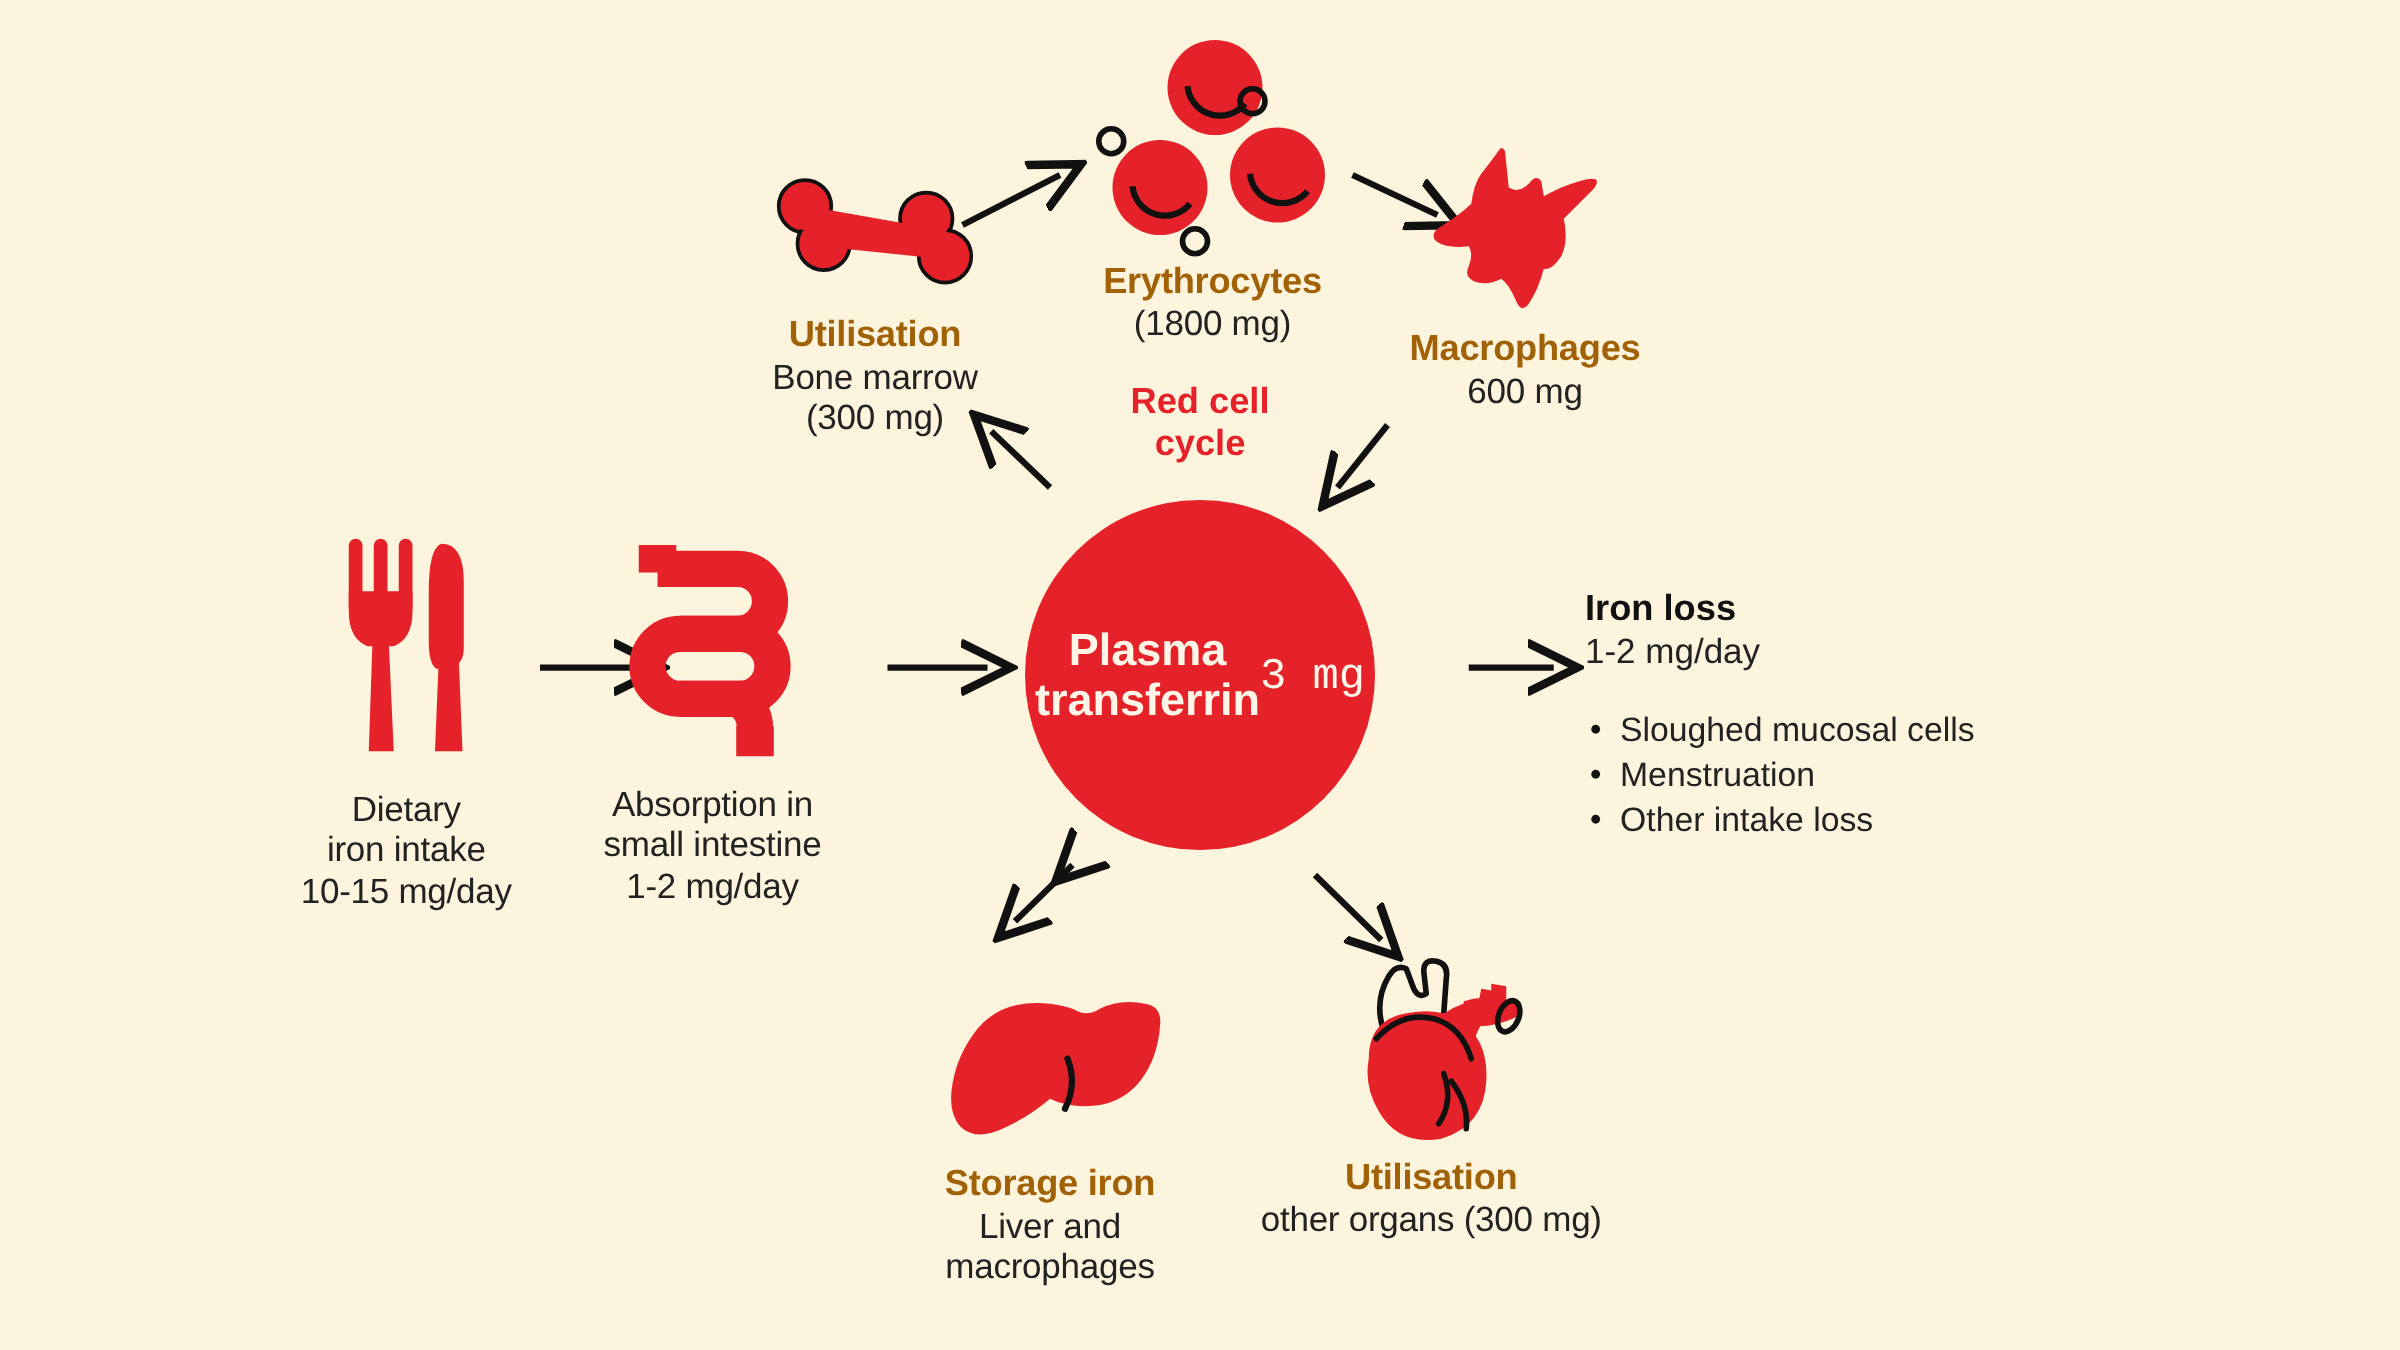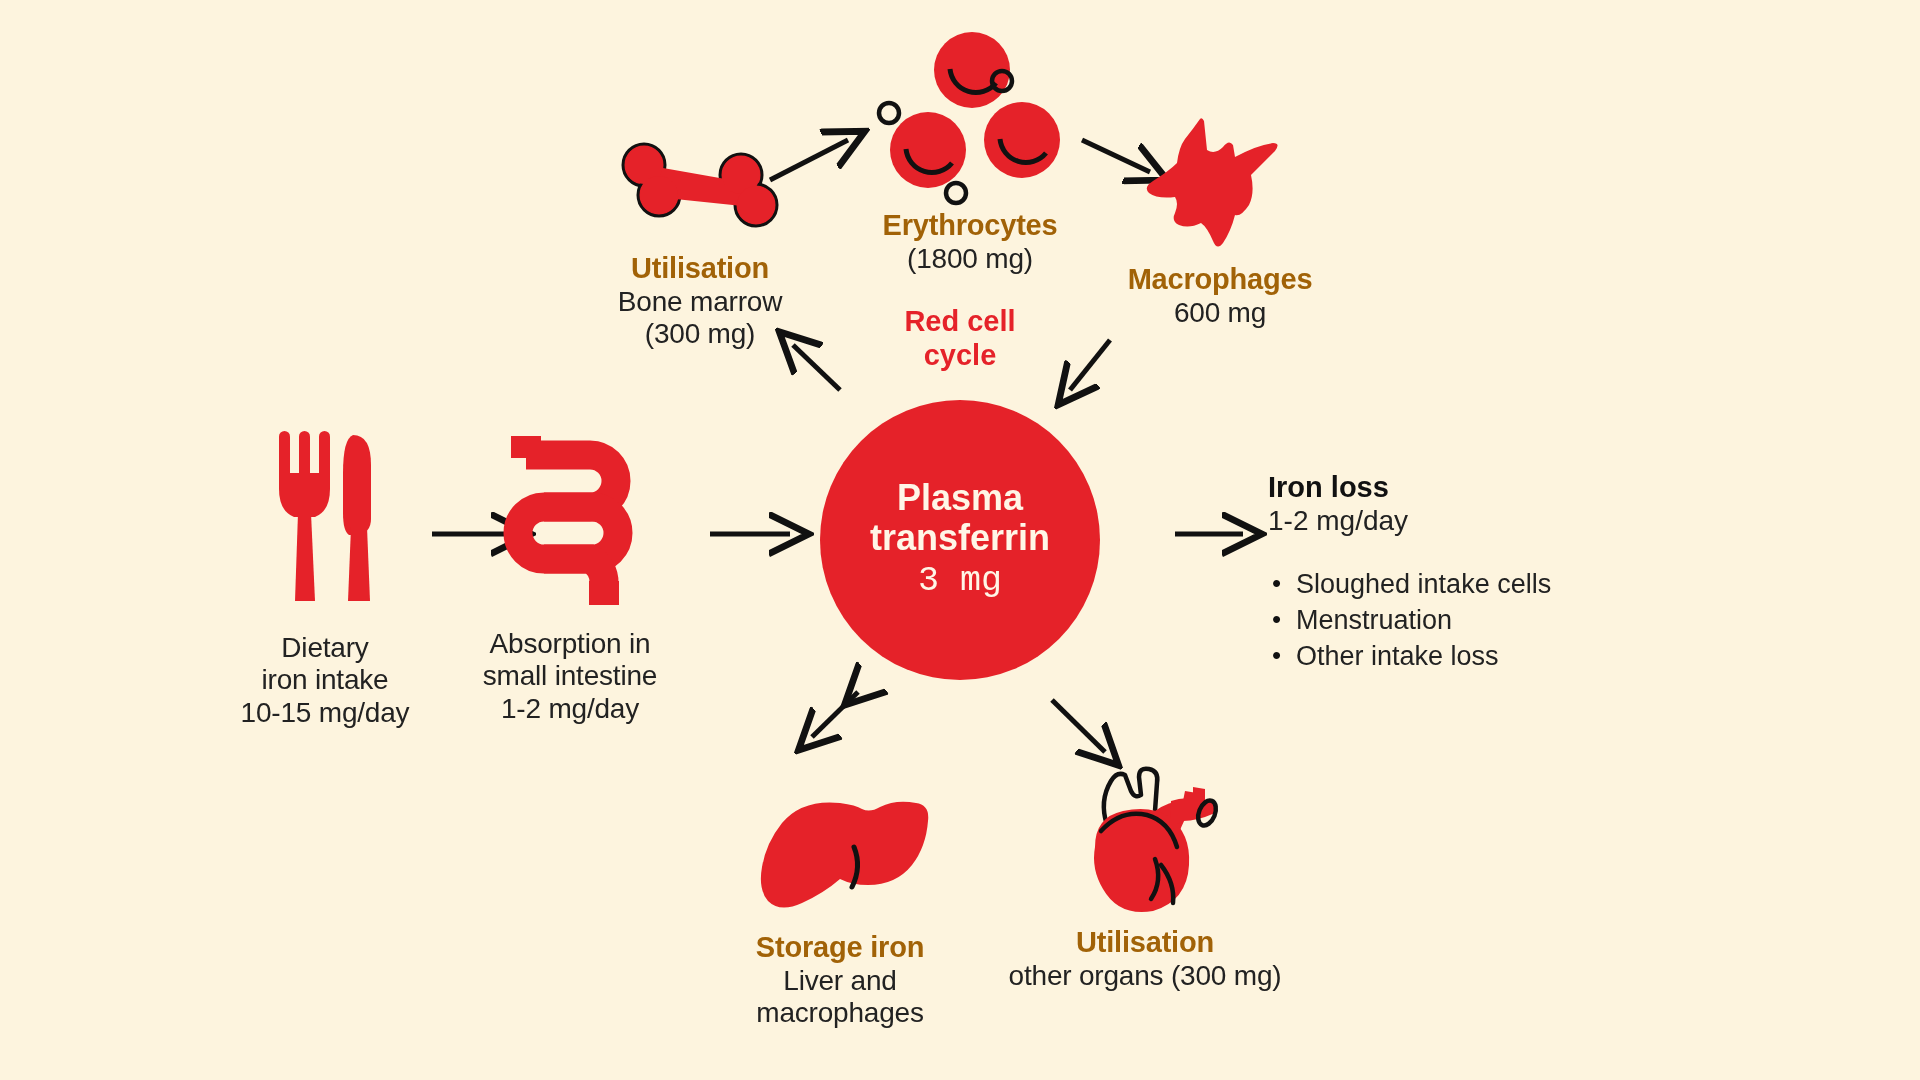--- a/index.html
+++ b/index.html
@@ -47,21 +47,21 @@
   
   #center-circle {
     position: absolute;
     left: 820px;
     top: 400px;
     width: 280px;
     height: 280px;
     border-radius: 50%;
     background: #E52229;
     display: flex;
-    flex-direction: column;
+    flex-direction: row;
     align-items: center;
     justify-content: center;
     color: #FFF6E7;
   }
   #center-circle .c-title {
     font-weight: bold;
     font-size: 36px;
     line-height: 1.12;
     text-align: center;
   }
@@ -352,19 +352,19 @@
     <div style="margin-top:6px;">
       <div class="lbl-title">Utilisation</div>
       <div class="lbl-sub">other organs (300 mg)</div>
     </div>
   </div>
 
   <div id="iron-loss">
     <div class="il-title">Iron loss</div>
     <div class="il-rate">1-2 mg/day</div>
     <ul>
-      <li>Sloughed intake cells</li>
+      <li>Sloughed mucosal cells</li>
       <li>Menstruation</li>
       <li>Other intake loss</li>
     </ul>
   </div>
 
 </div>
 
 </body></html>

